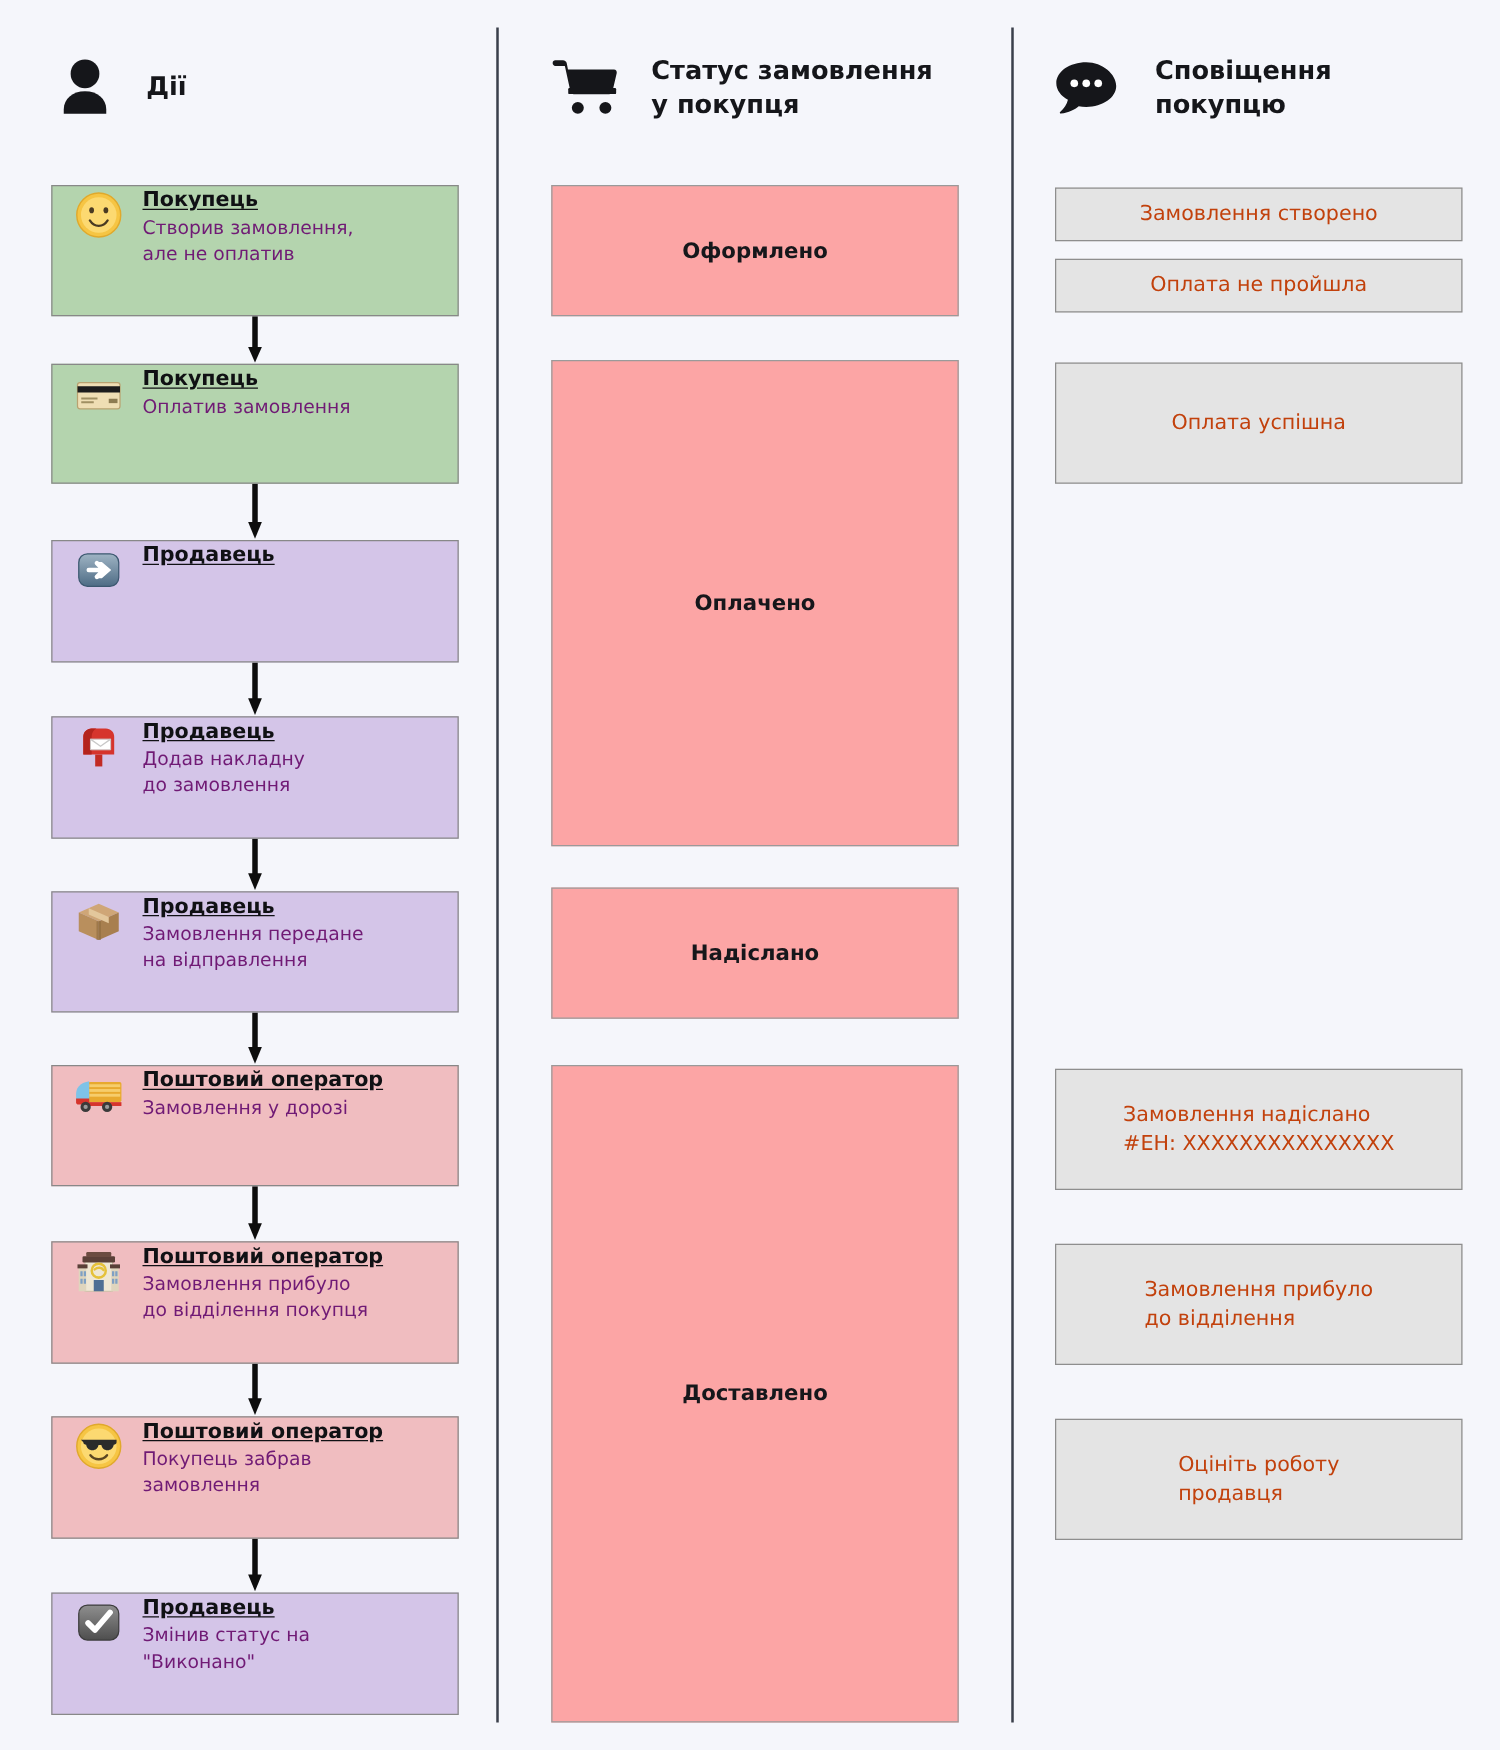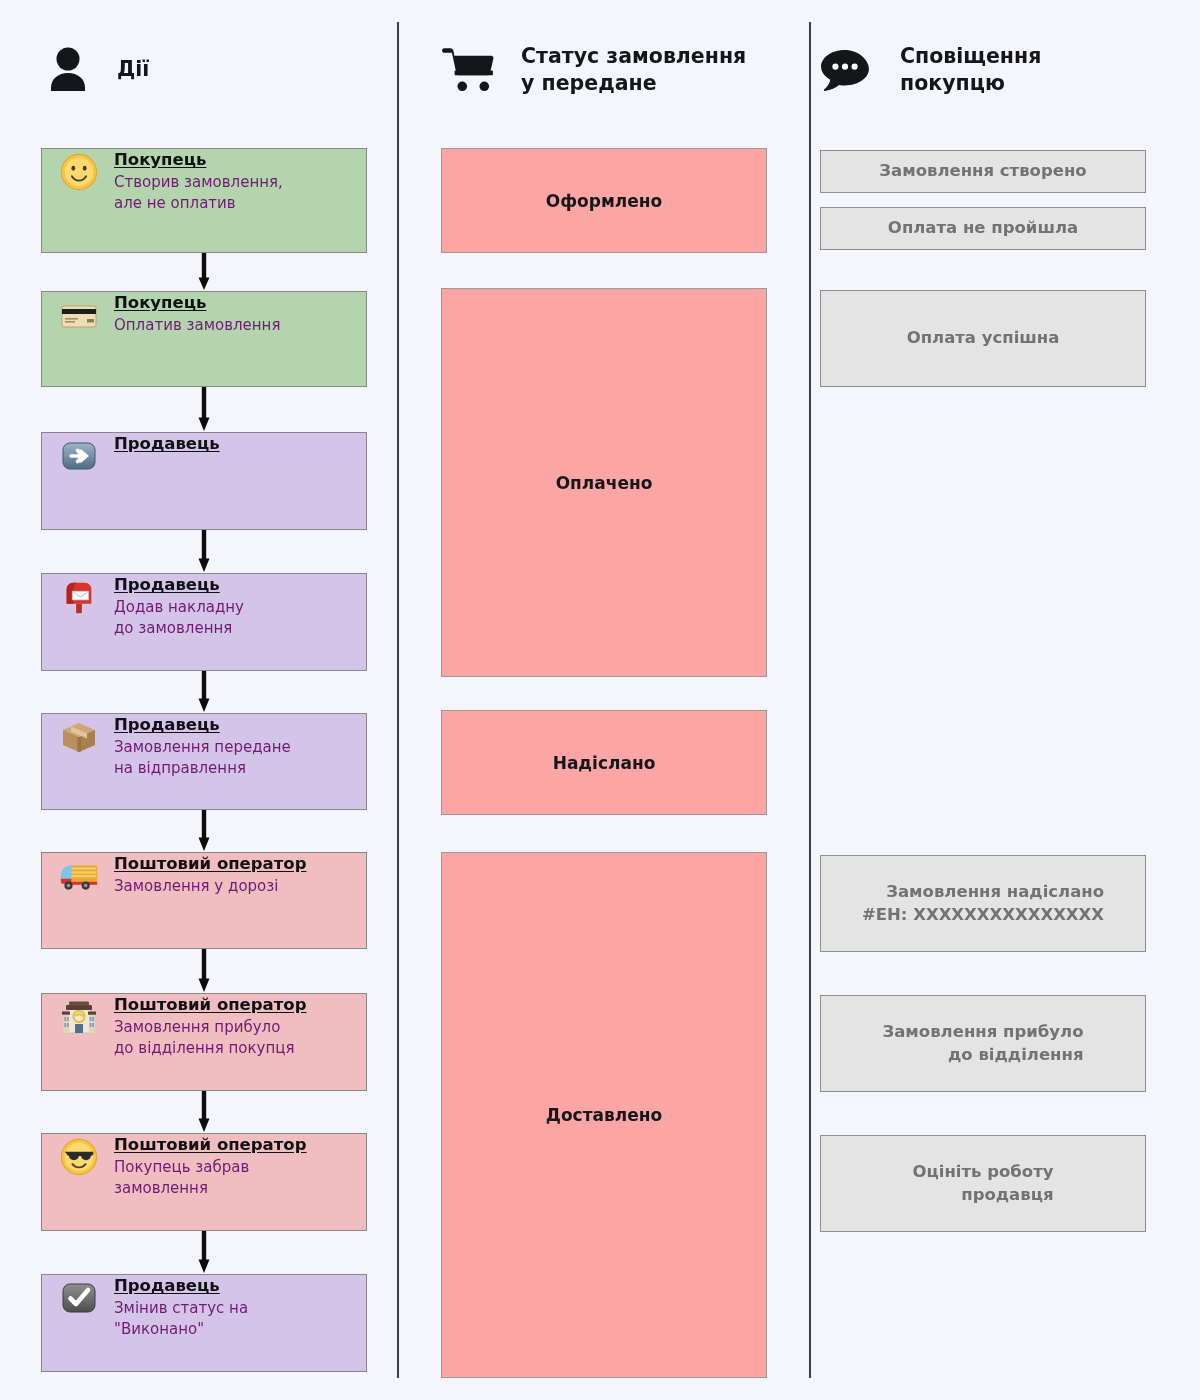--- a/index.html
+++ b/index.html
@@ -20,21 +20,21 @@
     width: 2px;
     background: #3a3f4b;
   }
   #div-1 { left: 397px; height: 1356px; }
   #div-2 { left: 809px; height: 1356px; }
 
   
   .column { position: absolute; top: 0; }
   #col-actions       { left: 10px;   width: 397px;  }
   #col-status        { left: 399px; width: 410px;  }
-  #col-notifications { left: 778px; width: 389px;  }
+  #col-notifications { left: 802px; width: 389px;  }
 
   
   .col-header {
     display: flex;
     align-items: center;
     gap: 22px;
     padding-left: 31px;
     height: 140px;
   }
   .col-header-icon {
@@ -133,25 +133,24 @@
     width: 326px;
     background: #e4e4e4;
     border: 1px solid #8e8e8e;
     display: flex;
     align-items: center;
     justify-content: center;
     padding: 4px 10px;
   }
   .notif-label {
     font-size: 16.5px;
-    color: #737373;
-    text-align: right;
+    color: #c2410c;
+    text-align: left;
     line-height: 1.34;
     white-space: pre-line;
-    font-weight: bold;
   }
 </style>
 </head>
 <body>
 
 <div class="divider" id="div-1"></div>
 <div class="divider" id="div-2"></div>
 
 <div class="column" id="col-actions">
   <div class="col-header">
@@ -396,21 +395,21 @@
   <div class="col-header">
     <span class="col-header-icon">
       <svg width="54" height="46" viewBox="0 0 56 48">
         <path d="M1 3.5c0-1.2 1-2.2 2.2-2.2h6.4c1.6 0 2.9 1.1 3.2 2.6l1 5.1h38.4c1.5 0 2.6 1.4 2.3 2.9l-3.6 15.5c-0.3 1.3-1.5 2.2-2.8 2.2H18.6c-1.4 0-2.6-1-2.8-2.4L11.2 6H3.2C2 6 1 5 1 3.8z" fill="#15161a"></path>
         <rect x="14" y="24.5" width="40" height="5" rx="1" fill="#15161a"></rect>
         <circle cx="22" cy="41" r="5" fill="#15161a"></circle>
         <circle cx="45" cy="41" r="5" fill="#15161a"></circle>
       </svg>
     </span>
     <span class="col-header-title">Статус замовлення
-у передане</span>
+у покупця</span>
   </div>
 
   <div class="status-box" style="top:148px;height:105px">
     <span class="status-label">Оформлено</span>
   </div>
   <div class="status-box" style="top:288px;height:389px">
     <span class="status-label">Оплачено</span>
   </div>
   <div class="status-box" style="top:710px;height:105px">
     <span class="status-label">Надіслано</span>

